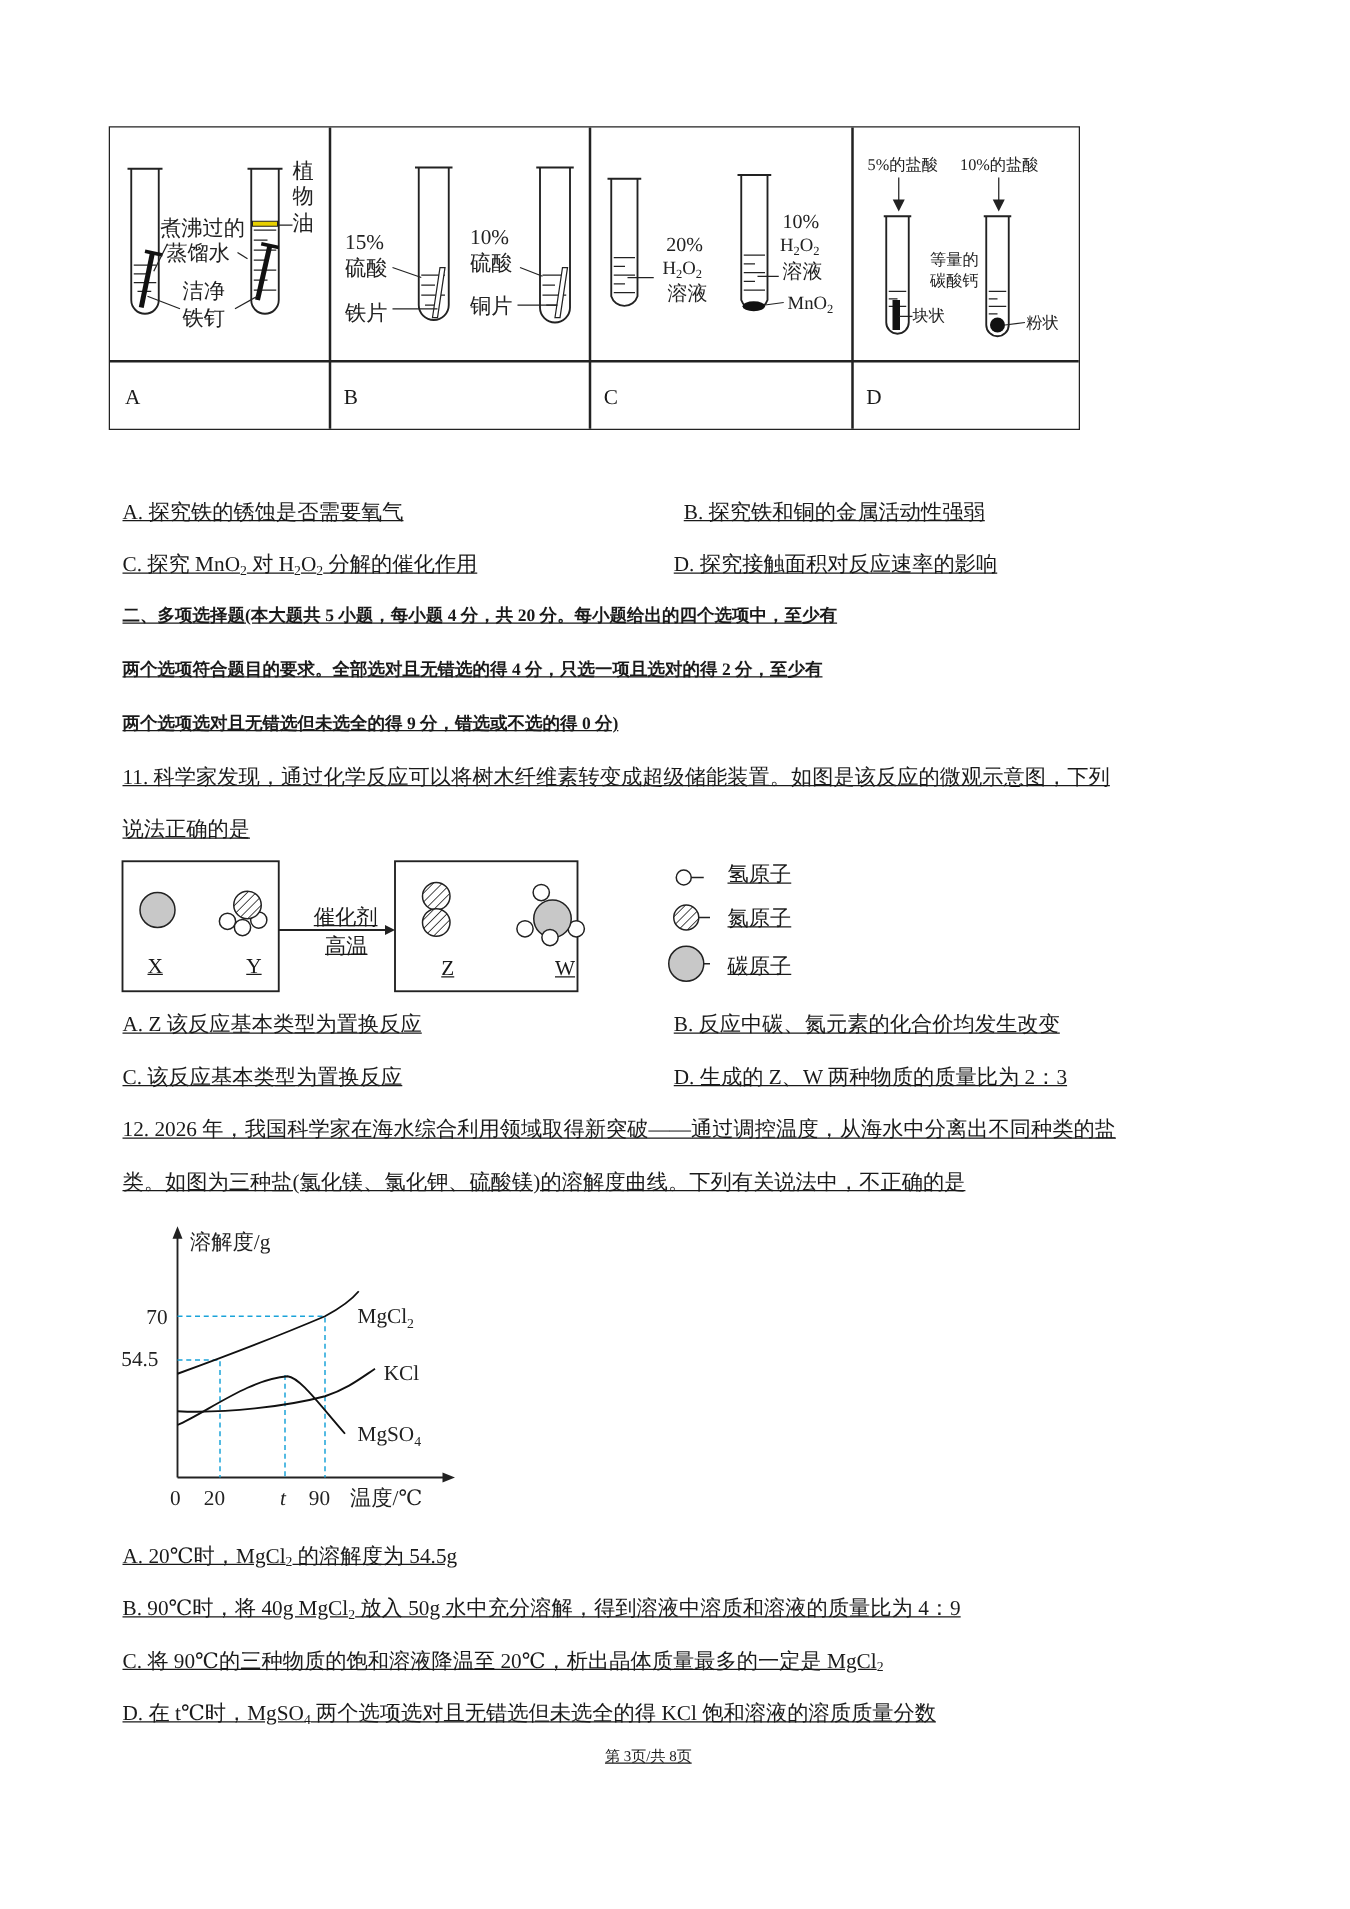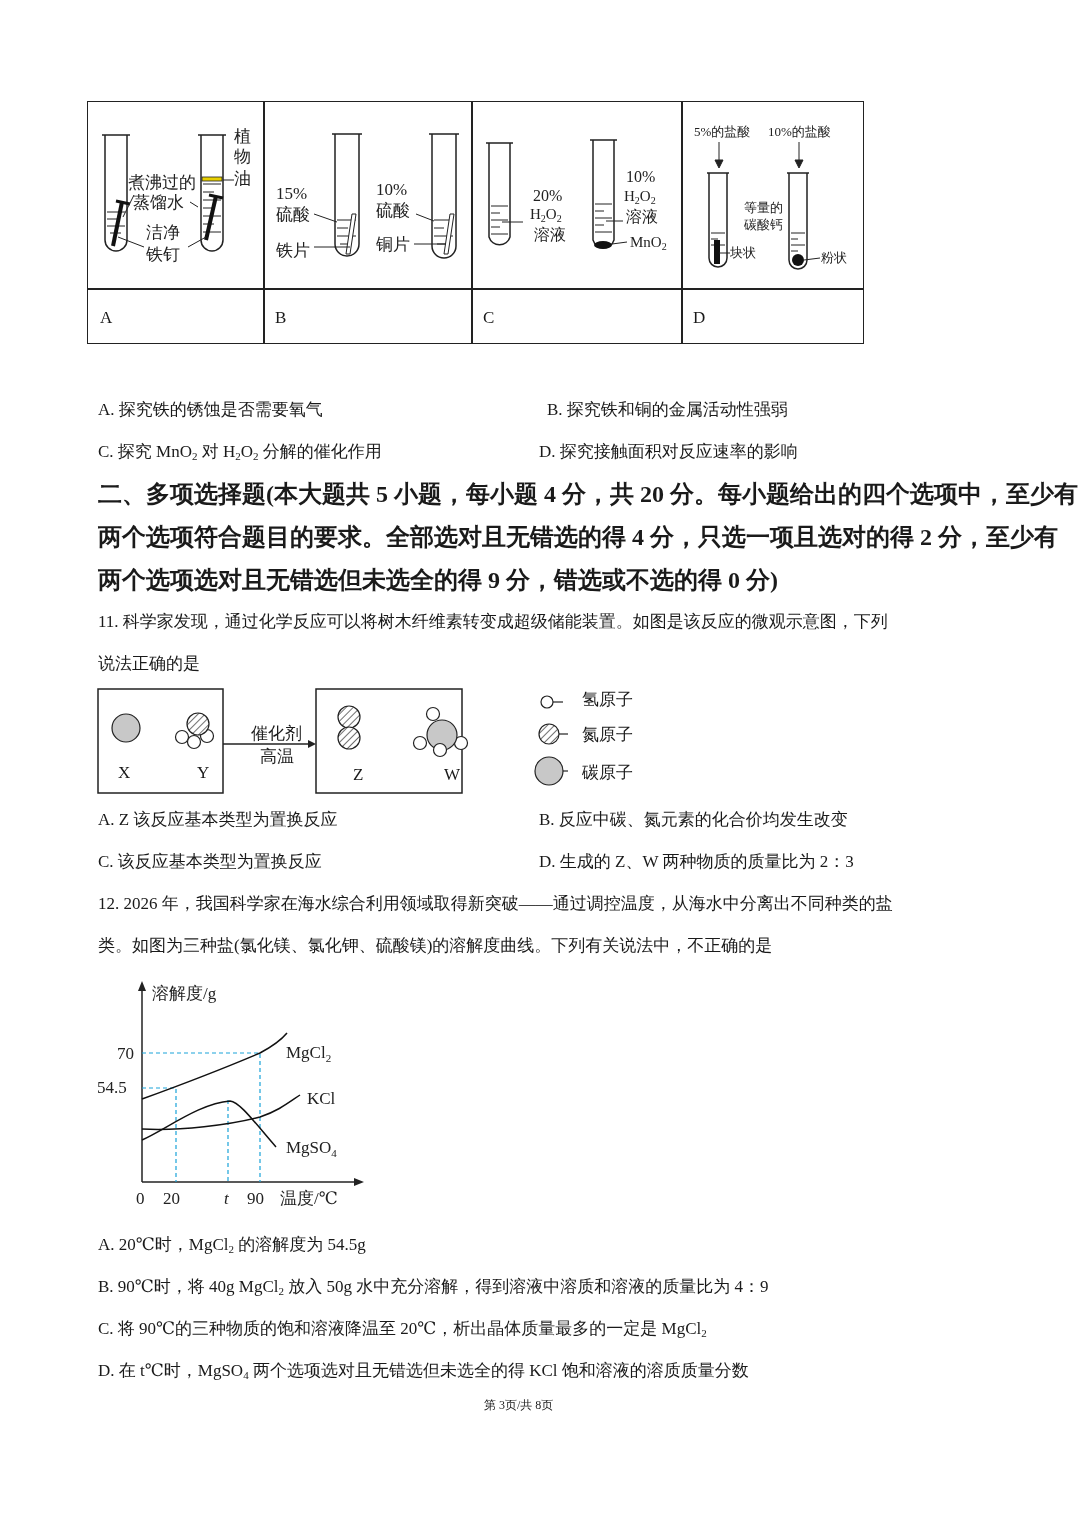--- a/index.html
+++ b/index.html
@@ -1,22 +1,22 @@
 <!DOCTYPE html>
 <html><head>
 <meta charset="utf-8">
 <style>
   html, body { margin: 0; padding: 0; background: #ffffff; }
   body {
     width: 1080px; height: 1527px; position: relative; overflow: hidden;
     font-family: "Liberation Serif", "DejaVu Serif", serif; color: #1a1a1a;
   }
   .abs { position: absolute; }
-  .txt { font-size: 17px; line-height: 22px; white-space: nowrap; }
-  .bold { font-weight: bold; font-size: 24px; }
+  .txt { font-size: 17px; line-height: 22px; white-space: nowrap; text-decoration: underline; }
+  .bold { font-weight: bold; font-size: 14px; }
   sub { font-size: 11px; vertical-align: -3px; line-height: 0; }
   
   .exp-table { position: absolute; left: 87px; top: 101px; width: 777px; height: 243px;
     border: 1.5px solid #222; box-sizing: border-box; }
   .exp-table .vline { position: absolute; top: 0; bottom: 0; width: 1.5px; background: #222; }
   .exp-table .hline { position: absolute; left: 0; right: 0; height: 1.5px; background: #222; top: 186px; }
   .cell-label { position: absolute; top: 206px; font-size: 17px; }
   svg text { font-family: "Liberation Serif", "DejaVu Serif", serif; }
 </style>
 </head>

